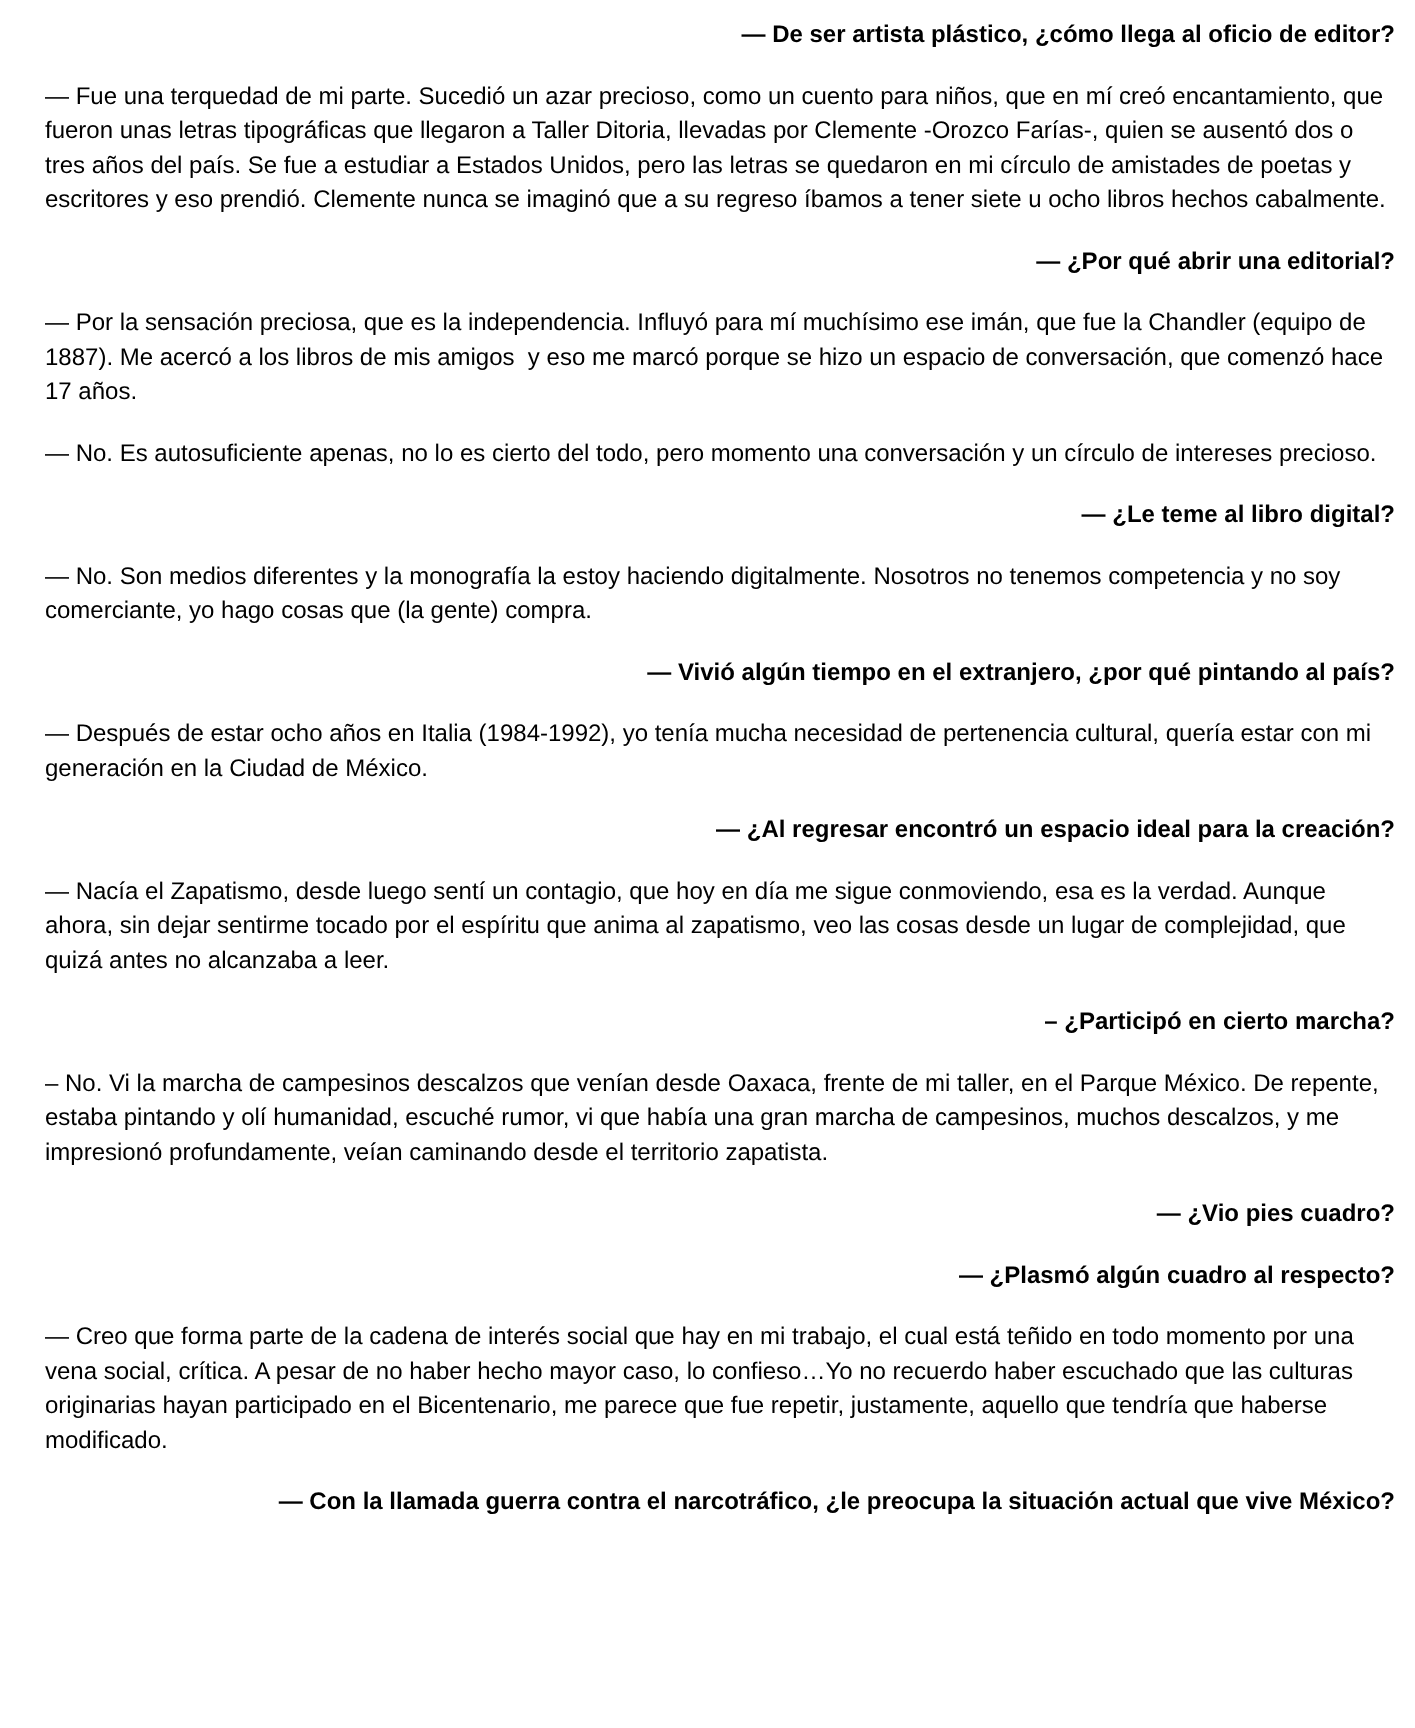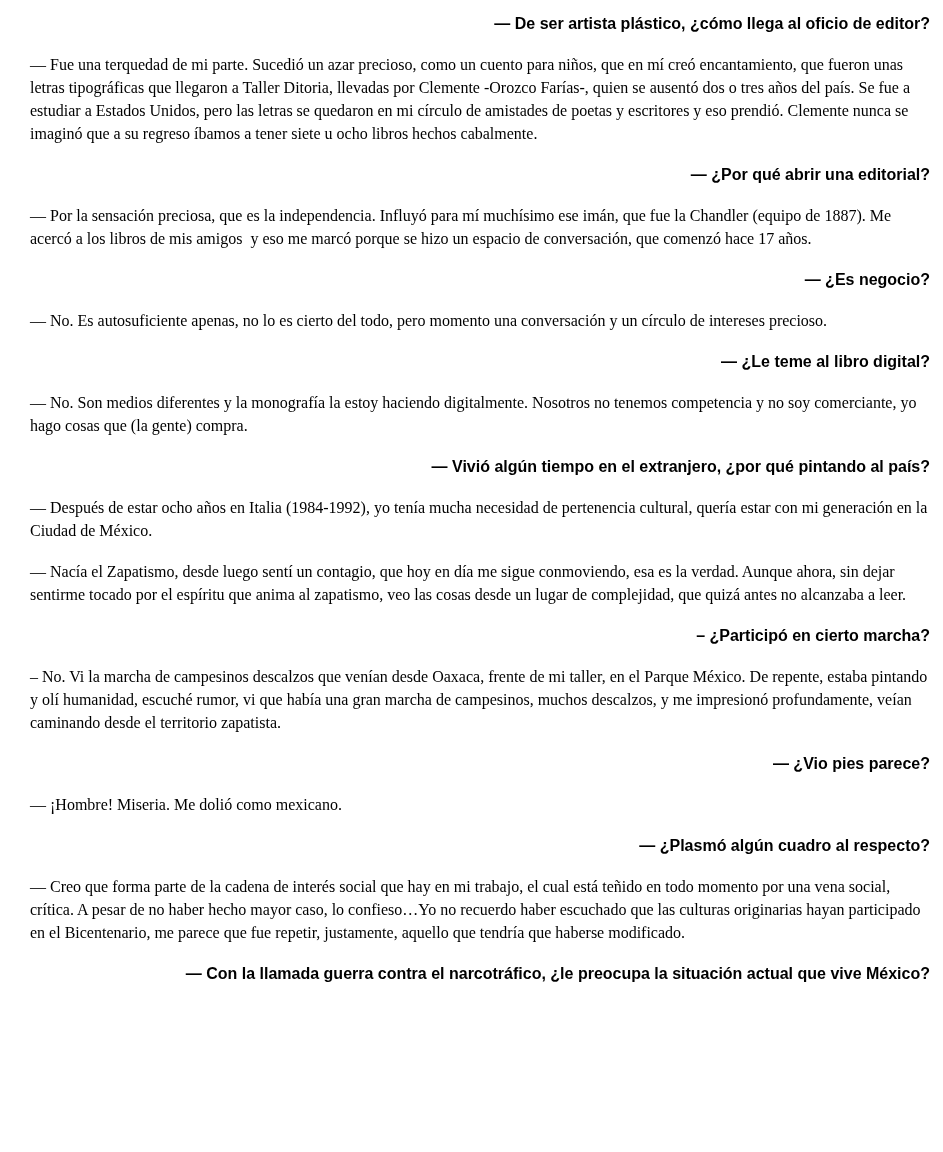--- a/index.html
+++ b/index.html
@@ -24,40 +24,38 @@
   .doc p {
     margin: 0 0 18px 0;
     white-space: pre-wrap;
   }
   .doc p.question {
     font-weight: bold;
     text-align: right;
   }
   .doc p.answer {
     font-weight: normal;
-    font-family: Liberation Serif, serif;
   }
 </style>
 </head>
 <body>
 
 <div class="doc">
   <div id="interview-body">
       <p class="question">— De ser artista plástico, ¿cómo llega al oficio de editor?</p>
       <p class="answer">— Fue una terquedad de mi parte. Sucedió un azar precioso, como un cuento para niños, que en mí creó encantamiento, que fueron unas letras tipográficas que llegaron a Taller Ditoria, llevadas por Clemente -Orozco Farías-, quien se ausentó dos o tres años del país. Se fue a estudiar a Estados Unidos, pero las letras se quedaron en mi círculo de amistades de poetas y escritores y eso prendió. Clemente nunca se imaginó que a su regreso íbamos a tener siete u ocho libros hechos cabalmente.</p>
       <p class="question">— ¿Por qué abrir una editorial?</p>
       <p class="answer">— Por la sensación preciosa, que es la independencia. Influyó para mí muchísimo ese imán, que fue la Chandler (equipo de 1887). Me acercó a los libros de mis amigos  y eso me marcó porque se hizo un espacio de conversación, que comenzó hace 17 años.</p>
-      <p class="question">— ¿Es negocio?</p>
       <p class="answer">— No. Es autosuficiente apenas, no lo es cierto del todo, pero momento una conversación y un círculo de intereses precioso.</p>
       <p class="question">— ¿Le teme al libro digital?</p>
       <p class="answer">— No. Son medios diferentes y la monografía la estoy haciendo digitalmente. Nosotros no tenemos competencia y no soy comerciante, yo hago cosas que (la gente) compra.</p>
       <p class="question">— Vivió algún tiempo en el extranjero, ¿por qué pintando al país?</p>
       <p class="answer">— Después de estar ocho años en Italia (1984-1992), yo tenía mucha necesidad de pertenencia cultural, quería estar con mi generación en la Ciudad de México.</p>
+      <p class="question">— ¿Al regresar encontró un espacio ideal para la creación?</p>
       <p class="answer">— Nacía el Zapatismo, desde luego sentí un contagio, que hoy en día me sigue conmoviendo, esa es la verdad. Aunque ahora, sin dejar sentirme tocado por el espíritu que anima al zapatismo, veo las cosas desde un lugar de complejidad, que quizá antes no alcanzaba a leer.</p>
       <p class="question">– ¿Participó en cierto marcha?</p>
       <p class="answer">– No. Vi la marcha de campesinos descalzos que venían desde Oaxaca, frente de mi taller, en el Parque México. De repente, estaba pintando y olí humanidad, escuché rumor, vi que había una gran marcha de campesinos, muchos descalzos, y me impresionó profundamente, veían caminando desde el territorio zapatista.</p>
-      <p class="question"> — ¿Vio pies parece?</p>
-      <p class="answer">— ¡Hombre! Miseria. Me dolió como mexicano.</p>
+      <p class="question"> — ¿Vio pies cuadro?</p>
       <p class="question">— ¿Plasmó algún cuadro al respecto?</p>
       <p class="answer">— Creo que forma parte de la cadena de interés social que hay en mi trabajo, el cual está teñido en todo momento por una vena social, crítica. A pesar de no haber hecho mayor caso, lo confieso…Yo no recuerdo haber escuchado que las culturas originarias hayan participado en el Bicentenario, me parece que fue repetir, justamente, aquello que tendría que haberse modificado.</p>
       <p class="question">— Con la llamada guerra contra el narcotráfico, ¿le preocupa la situación actual que vive México?</p>
     </div>
 </div>
 
 </body></html>

